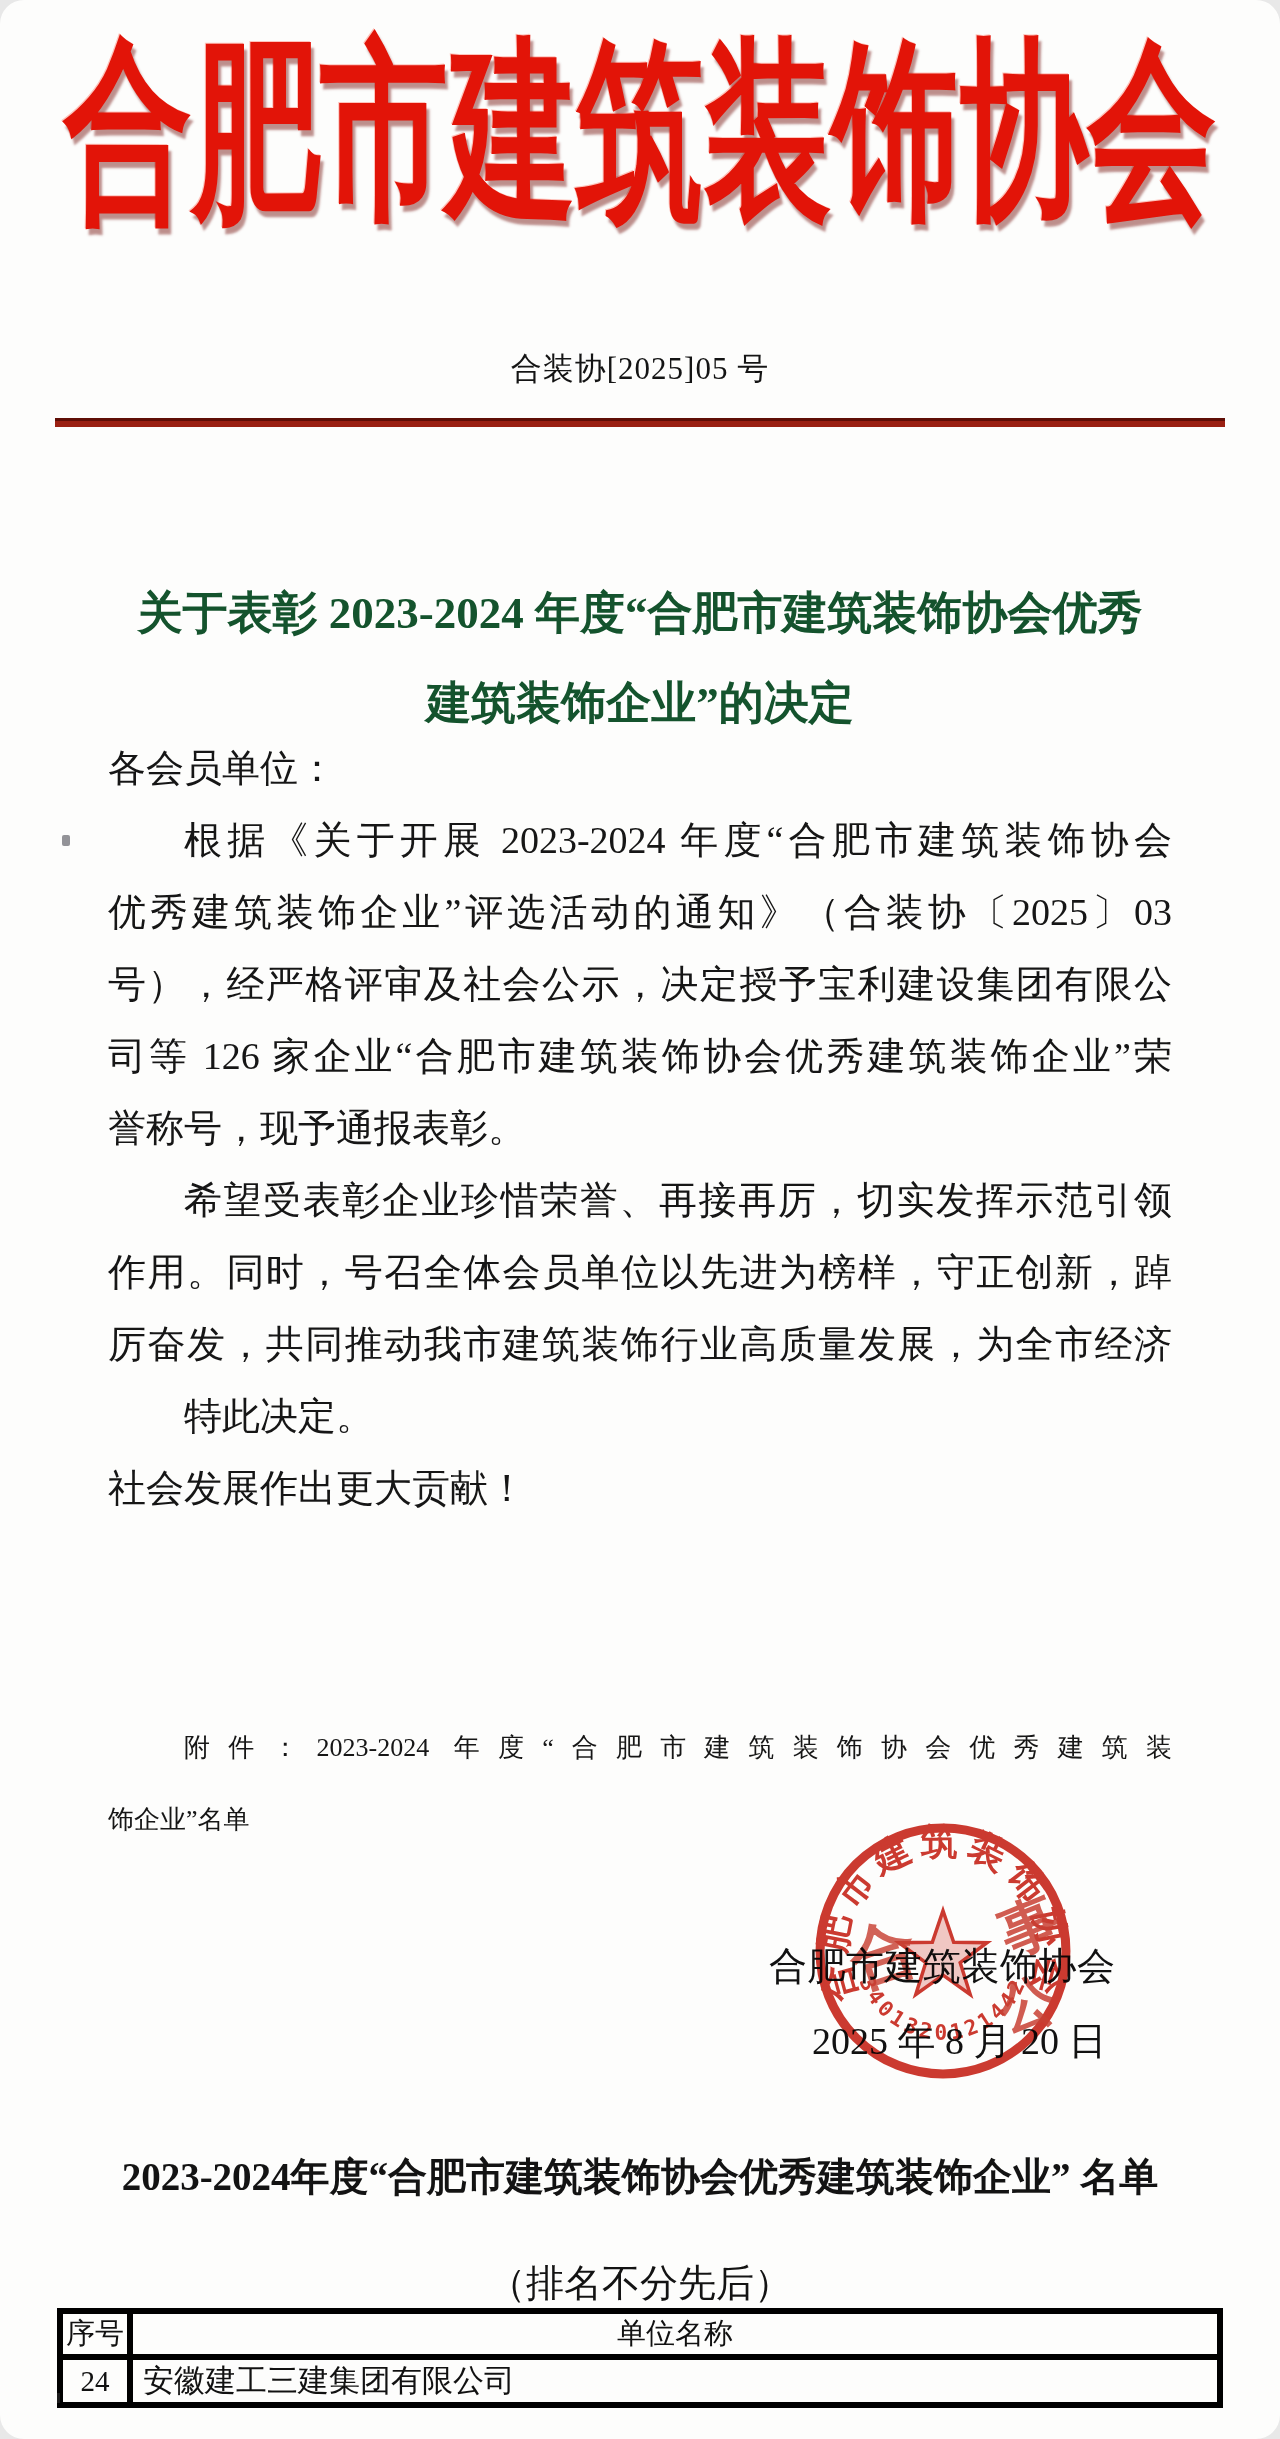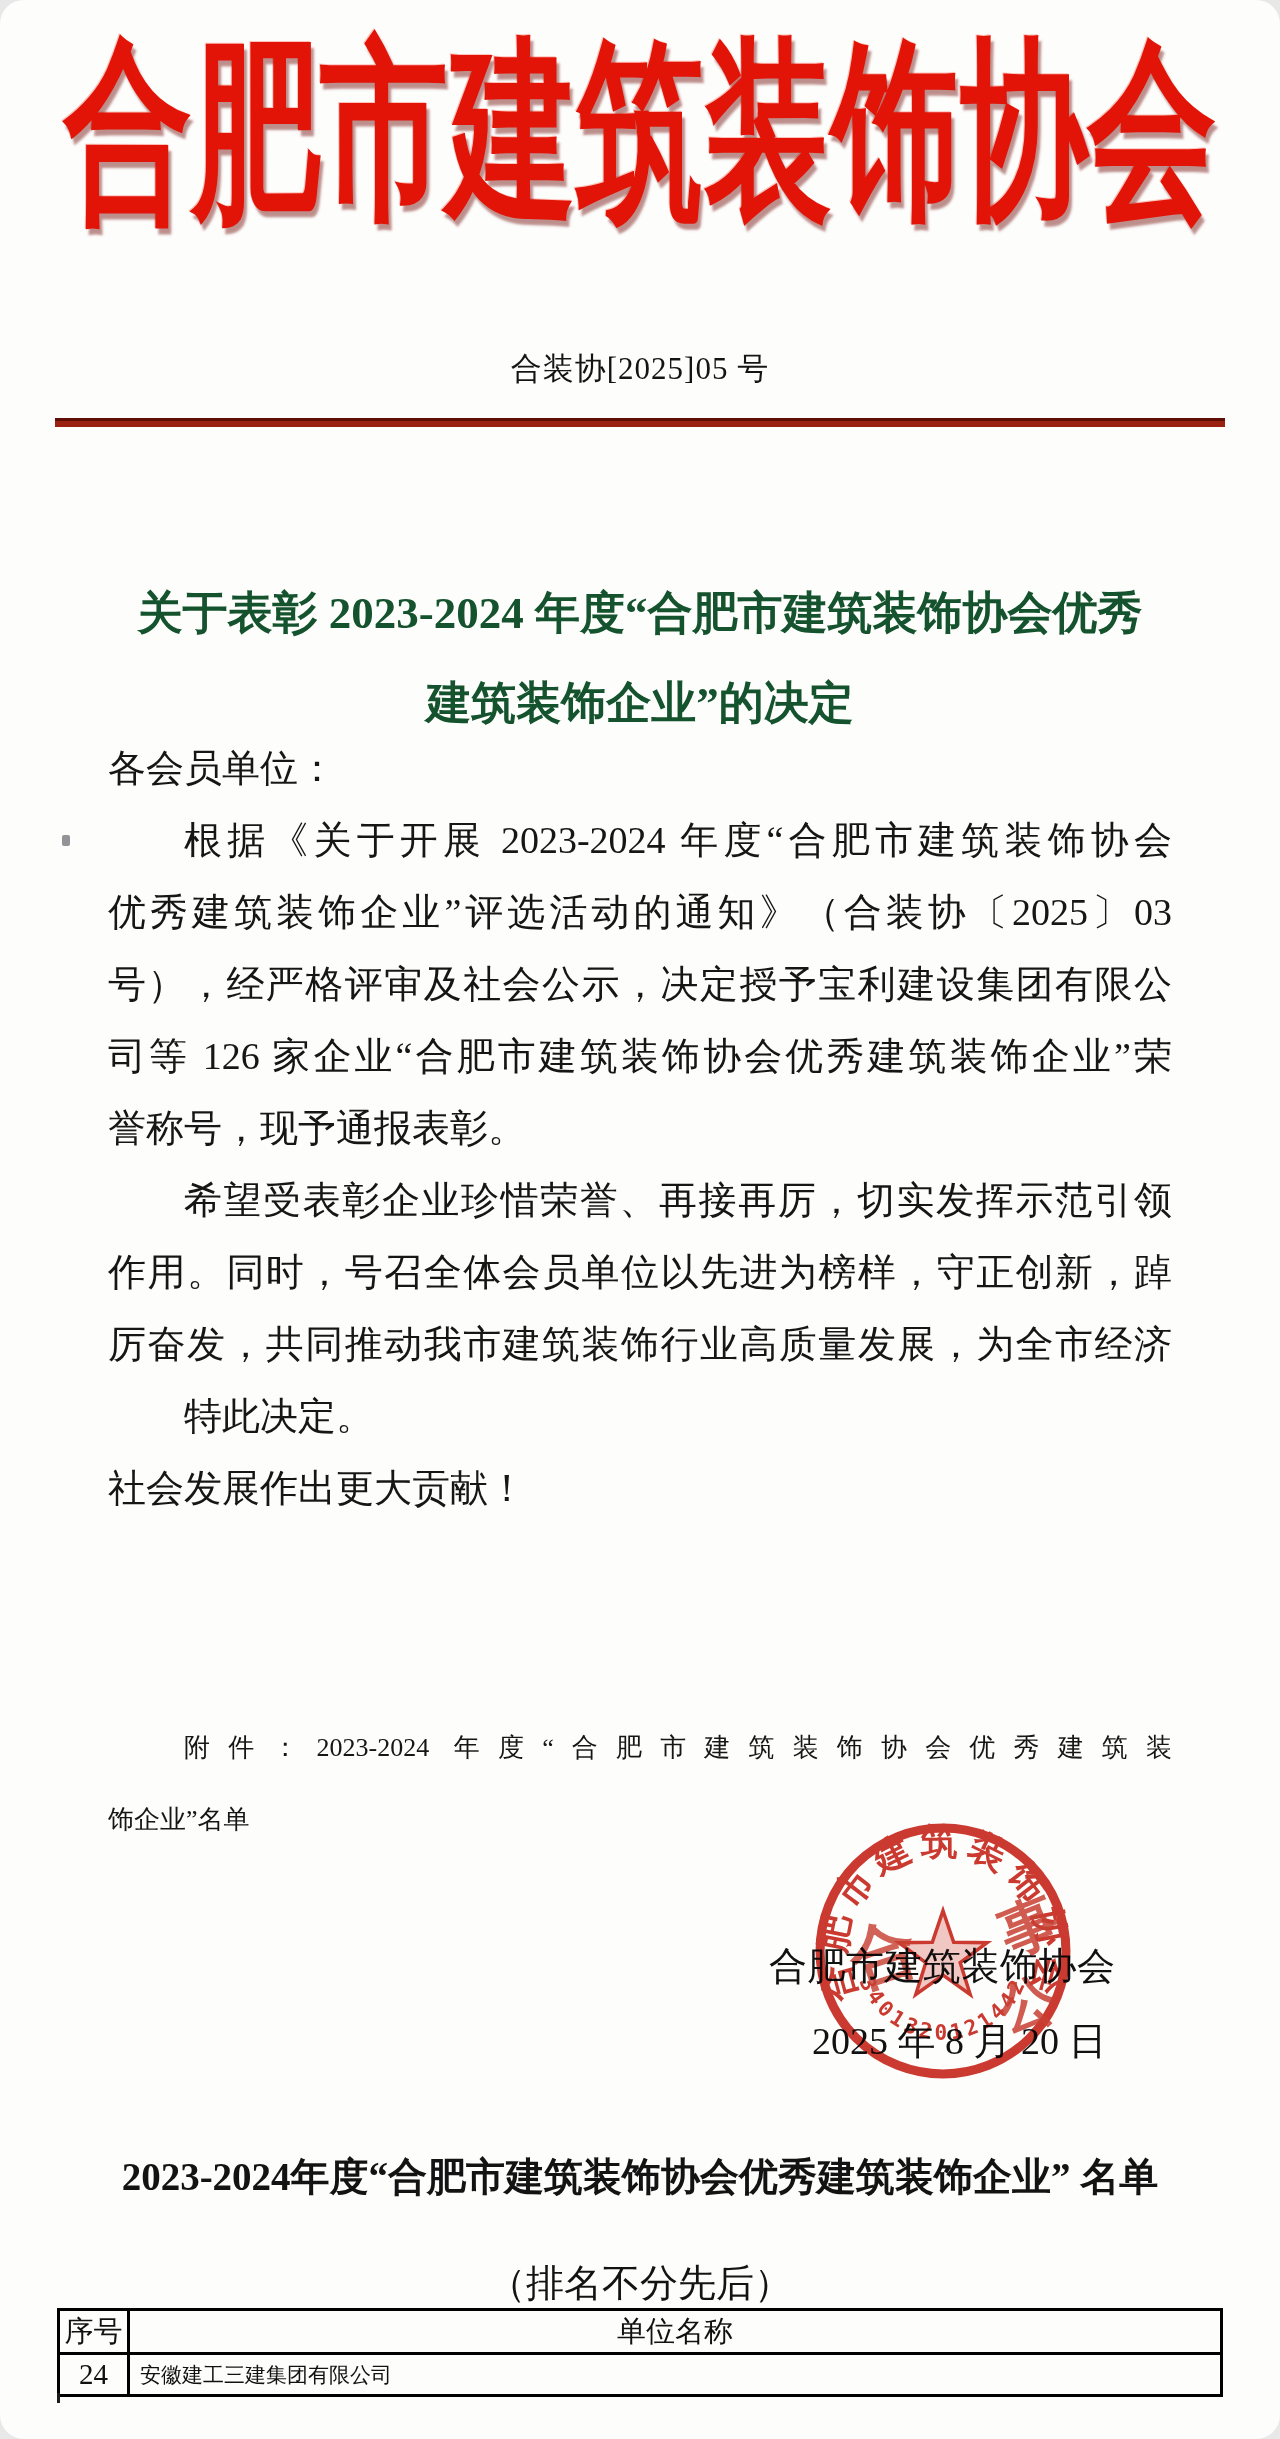--- a/index.html
+++ b/index.html
@@ -71,27 +71,27 @@
   }
   .appendix-subtitle{
     position:absolute;top:2258px;left:40px;width:1200px;
     text-align:center;font-size:38px;color:#131313;
   }
   .roster{
     position:absolute;top:2308px;left:57px;width:1166px;
     border-collapse:collapse;table-layout:fixed;
   }
   .roster td{
-    border:3px solid #000000;padding:0;box-sizing:border-box;
+    border:6px solid #000000;padding:0;box-sizing:border-box;
     font-size:29px;color:#111;
   }
   .roster .col-no{width:70px;text-align:center;}
   .roster .hdr td{height:44px;text-align:center;font-size:29px;}
   .roster .row td{height:42px;}
-  .roster .row .name{padding-left:10px;font-size:21px;text-align:left;}
+  .roster .row .name{padding-left:10px;font-size:31px;text-align:left;}
   .table-stub{
     position:absolute;top:2393px;left:57px;width:3px;height:10px;background:#1c1c1c;
   }
   .scan-speck{
     position:absolute;top:835px;left:62px;width:8px;height:11px;
     background:#3c3c46;opacity:.55;border-radius:2px;
   }
 </style>
 </head>
 <body>

